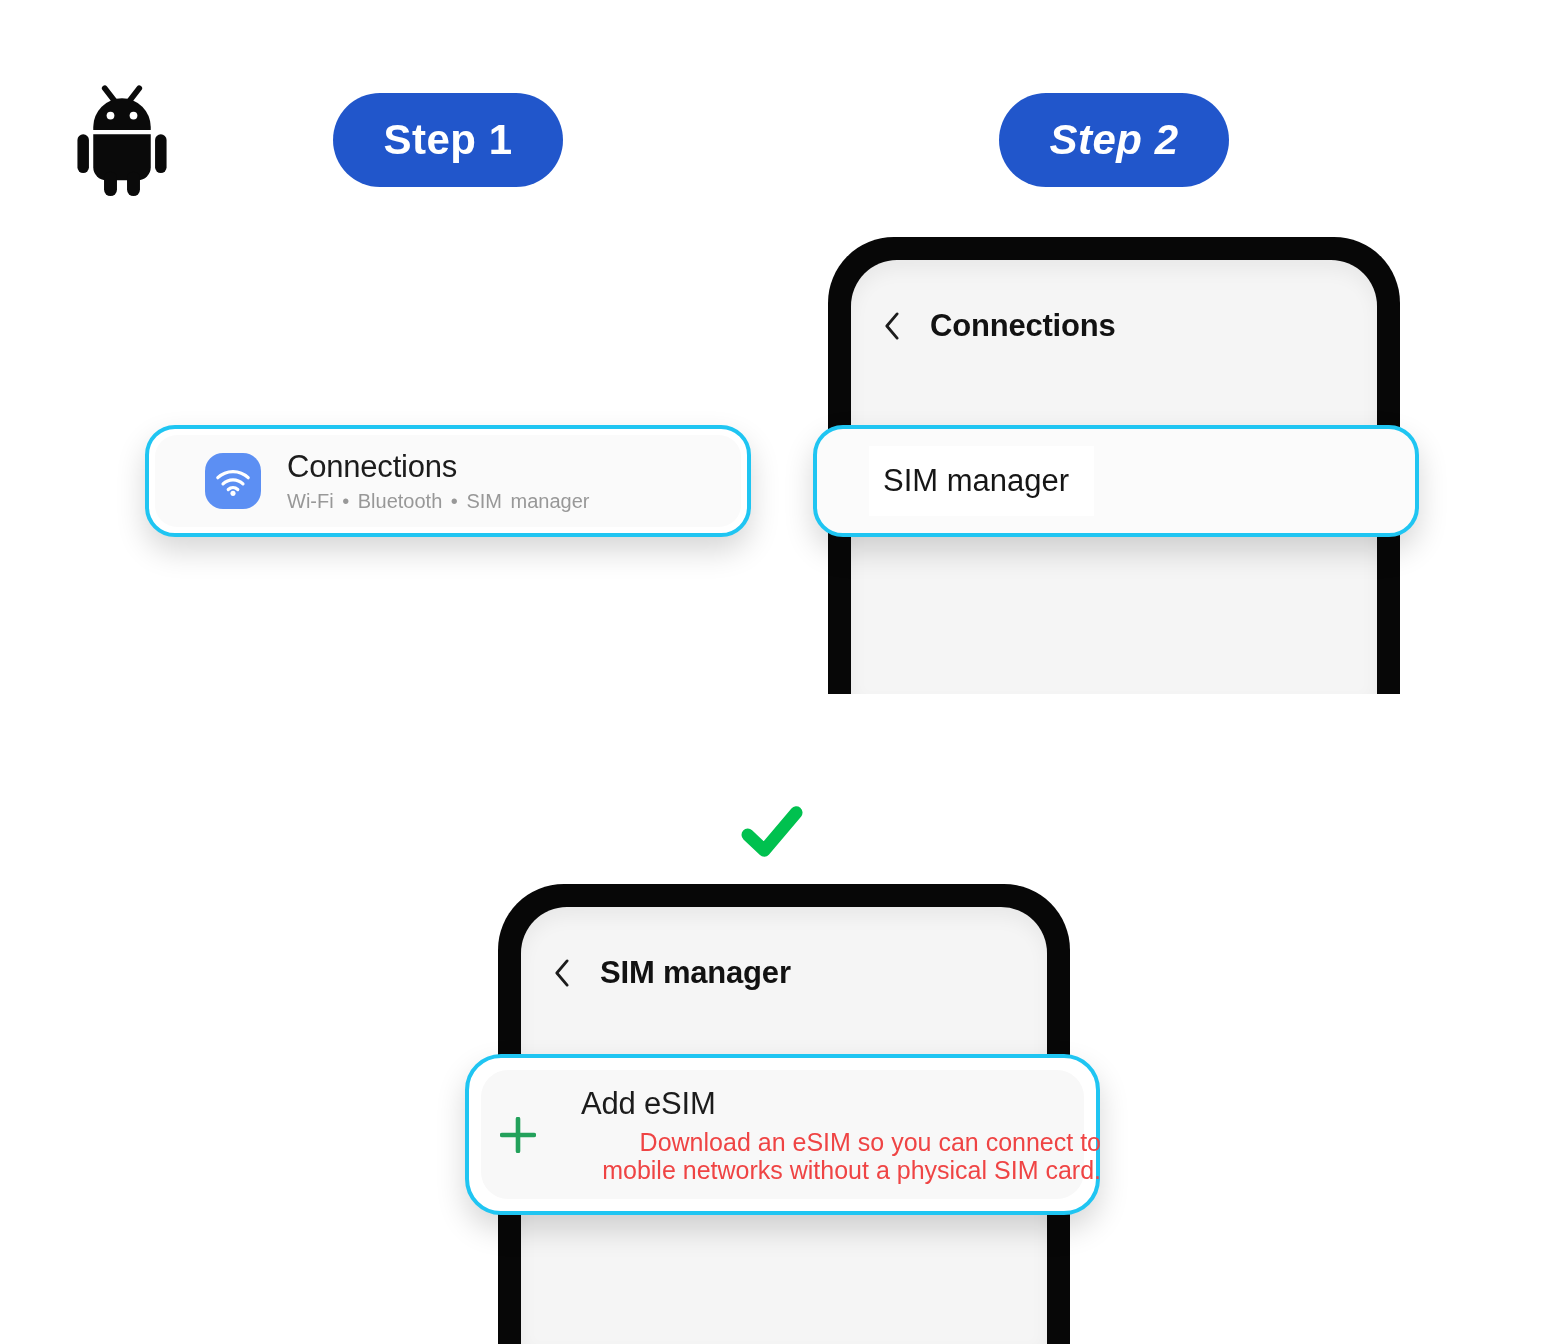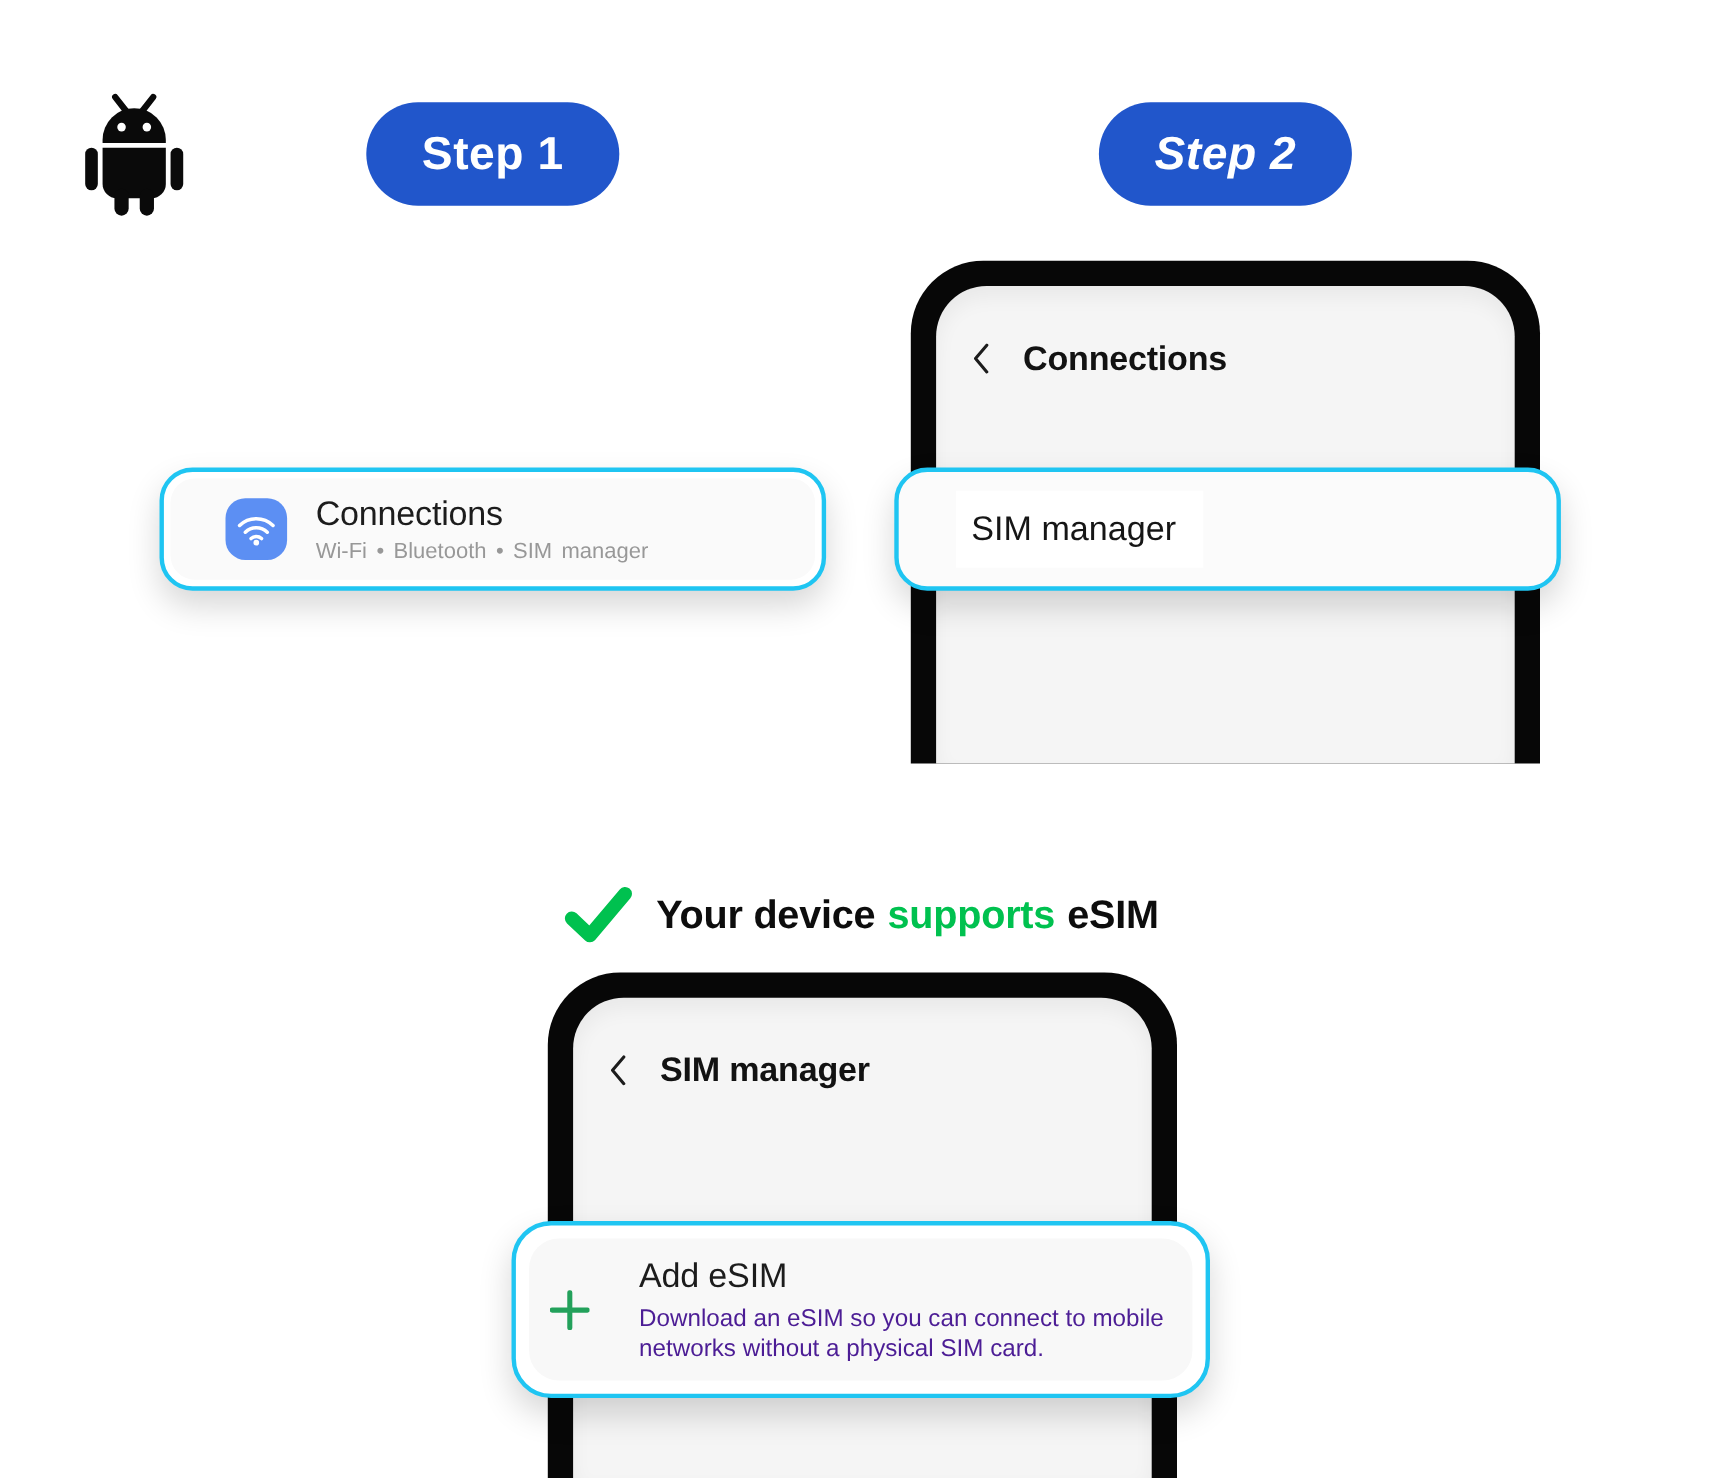--- a/index.html
+++ b/index.html
@@ -39,34 +39,34 @@
   
   .hl-row {
     position:absolute; box-sizing:border-box; z-index:5;
     background:#ffffff; border:4px solid #1FC5F2;
     box-shadow:0 14px 30px rgba(0,0,0,0.16);
     display:flex; align-items:center; cursor:pointer;
   }
   .row1 { left:145px; top:425px; width:606px; height:112px; border-radius:30px; padding-left:56px; }
   .row1::before { content:""; position:absolute; inset:6px; background:#fafafa; border-radius:22px; }
   .row2 { left:813px; top:425px; width:606px; height:112px; border-radius:30px; background:#fbfbfb; padding-left:52px; }
-  .row3 { left:465px; top:1110px; width:635px; height:161px; border-radius:36px; padding-left:26px; }
+  .row3 { left:465px; top:1054px; width:635px; height:161px; border-radius:36px; padding-left:26px; }
   .row3::before { content:""; position:absolute; inset:12px; background:#f8f8f8; border-radius:27px; }
   .hl-row > * { position:relative; }
 
   .wifi-badge {
     width:56px; height:56px; border-radius:18px; background:#5C8FF3;
     display:flex; align-items:center; justify-content:center; margin-right:26px; flex:0 0 auto;
   }
   .row-textcol { display:flex; flex-direction:column; }
   .row-title { font-size:31px; font-weight:400; color:#1C1C1C; letter-spacing:-0.2px; white-space:nowrap; }
   .row-sub { font-size:20px; color:#989898; margin-top:5px; word-spacing:3px; white-space:nowrap; }
   .sim-chip { background:#ffffff; padding:17px 25px 17px 14px; font-size:31px; color:#161616; white-space:nowrap; }
   .plus-wrap { width:46px; height:46px; margin-right:40px; flex:0 0 auto; display:flex; align-items:center; justify-content:center; }
-  .row-desc { font-size:22px; color:#4c1d95; line-height:28px; margin-top:6px; width:520px; }
+  .row-desc { font-size:25px; color:#ef4444; line-height:28px; margin-top:6px; width:520px;text-align:right; }
 
   
   .result {
     position:absolute; left:0; top:806px; width:1566px;
     display:flex; align-items:center; justify-content:center;
   }
   .check-icon { width:62px; height:52px; margin-right:22px; flex:0 0 auto; }
   .result-text { font-size:36px; font-weight:700; color:#0d0d0d; letter-spacing:-0.2px; white-space:nowrap; }
   .res-hl { color:#00C14F; margin:0 11px; }
 </style>
@@ -127,21 +127,20 @@
   </div>
 
   <div class="hl-row row2">
     <span class="sim-chip">SIM manager</span>
   </div>
 
   <div class="result">
     <svg class="check-icon" viewBox="0 0 64 52" aria-hidden="true">
       <path d="M7 29 L24 45 L57 6" fill="none" stroke="#00C14F" stroke-width="13" stroke-linecap="round" stroke-linejoin="round"></path>
     </svg>
-    <div class="result-text"><span>Your device</span><span class="res-hl">supports</span><span>eSIM</span></div>
   </div>
 
   <div class="phone p3">
     <div class="screen">
       <div class="phone-header with-back">
         <svg class="chev" viewBox="0 0 18 30" aria-hidden="true">
           <path d="M15 2 L4 15 L15 28" fill="none" stroke="#1c1c1c" stroke-width="3" stroke-linecap="round" stroke-linejoin="round"></path>
         </svg>
         <span class="htitle">SIM manager</span>
       </div>

